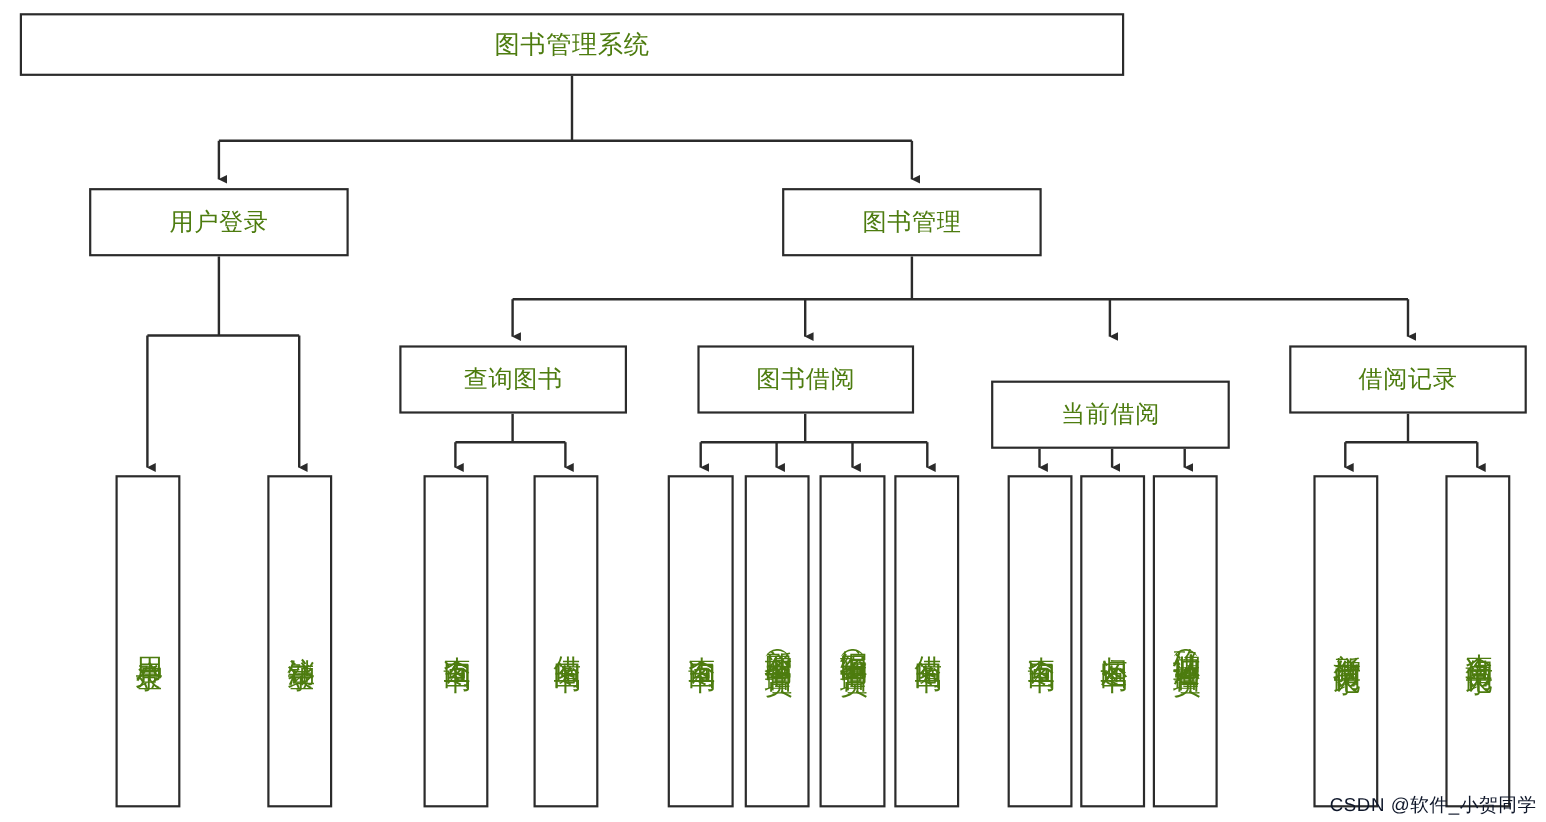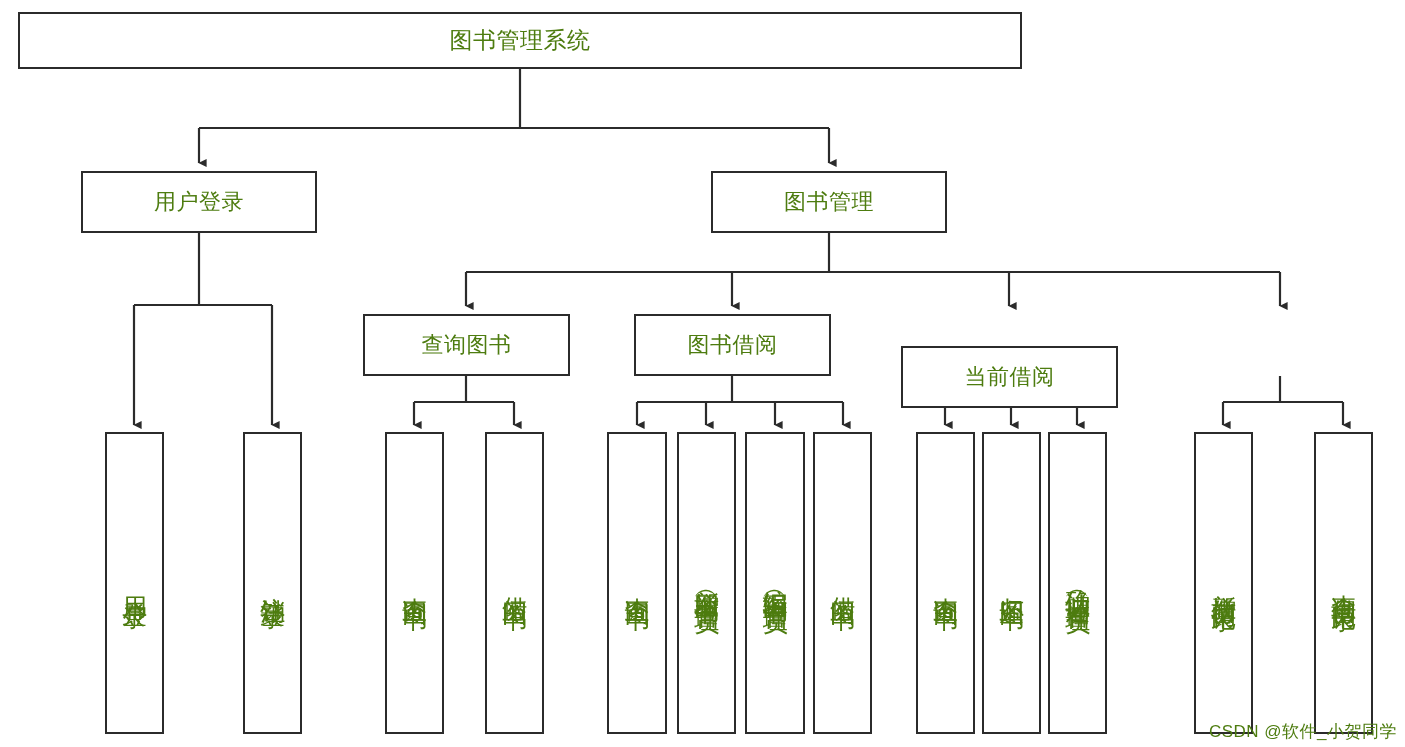--- a/index.html
+++ b/index.html
@@ -56,21 +56,21 @@
     line-height:1.02;
     letter-spacing:3px;
     max-height:276px;
     white-space:normal;
   }
   #watermark{
     position:absolute;
     right:8px;
     bottom:4px;
     font-size:17px;
-    color:#4d7c0f;
+    color:#0f172a;
     letter-spacing:0.5px;
     user-select:none;
     white-space:nowrap;
   }
 </style>
 </head>
 <body>
 
 <div id="canvas">
 
@@ -141,20 +141,23 @@
   </div>
 
   <div class="node h" style="left:634px; top:314px; width:197px; height:62px;">
     <span class="lbl">图书借阅</span>
   </div>
 
   <div class="node h" style="left:901px; top:314px; width:217px; height:62px;margin-top:32px;">
     <span class="lbl">当前借阅</span>
   </div>
 
+  <div class="node h" style="left:1172px; top:314px; width:216px; height:62px;">
+    <span class="lbl">借阅记录</span>
+  </div>
 
   <div class="node v" style="left:105px; top:432px; width:59px; height:302px;">
     <span class="lbl">用户登录</span>
   </div>
   <div class="node v" style="left:243px; top:432px; width:59px; height:302px;">
     <span class="lbl">注销登录</span>
   </div>
 
   <div class="node v" style="left:385px; top:432px; width:59px; height:302px;">
     <span class="lbl">查询图书</span>

